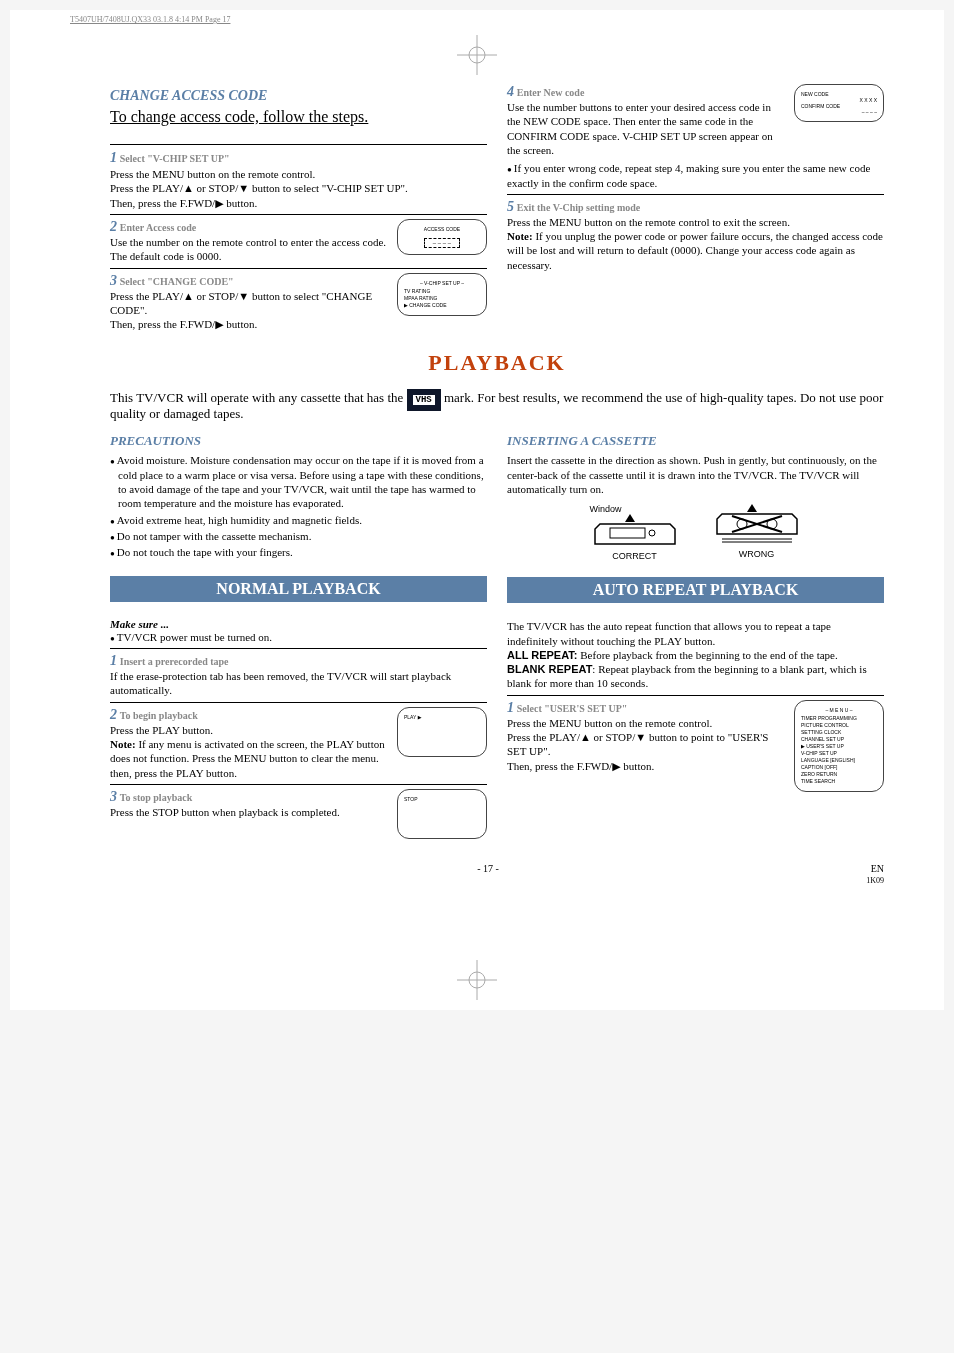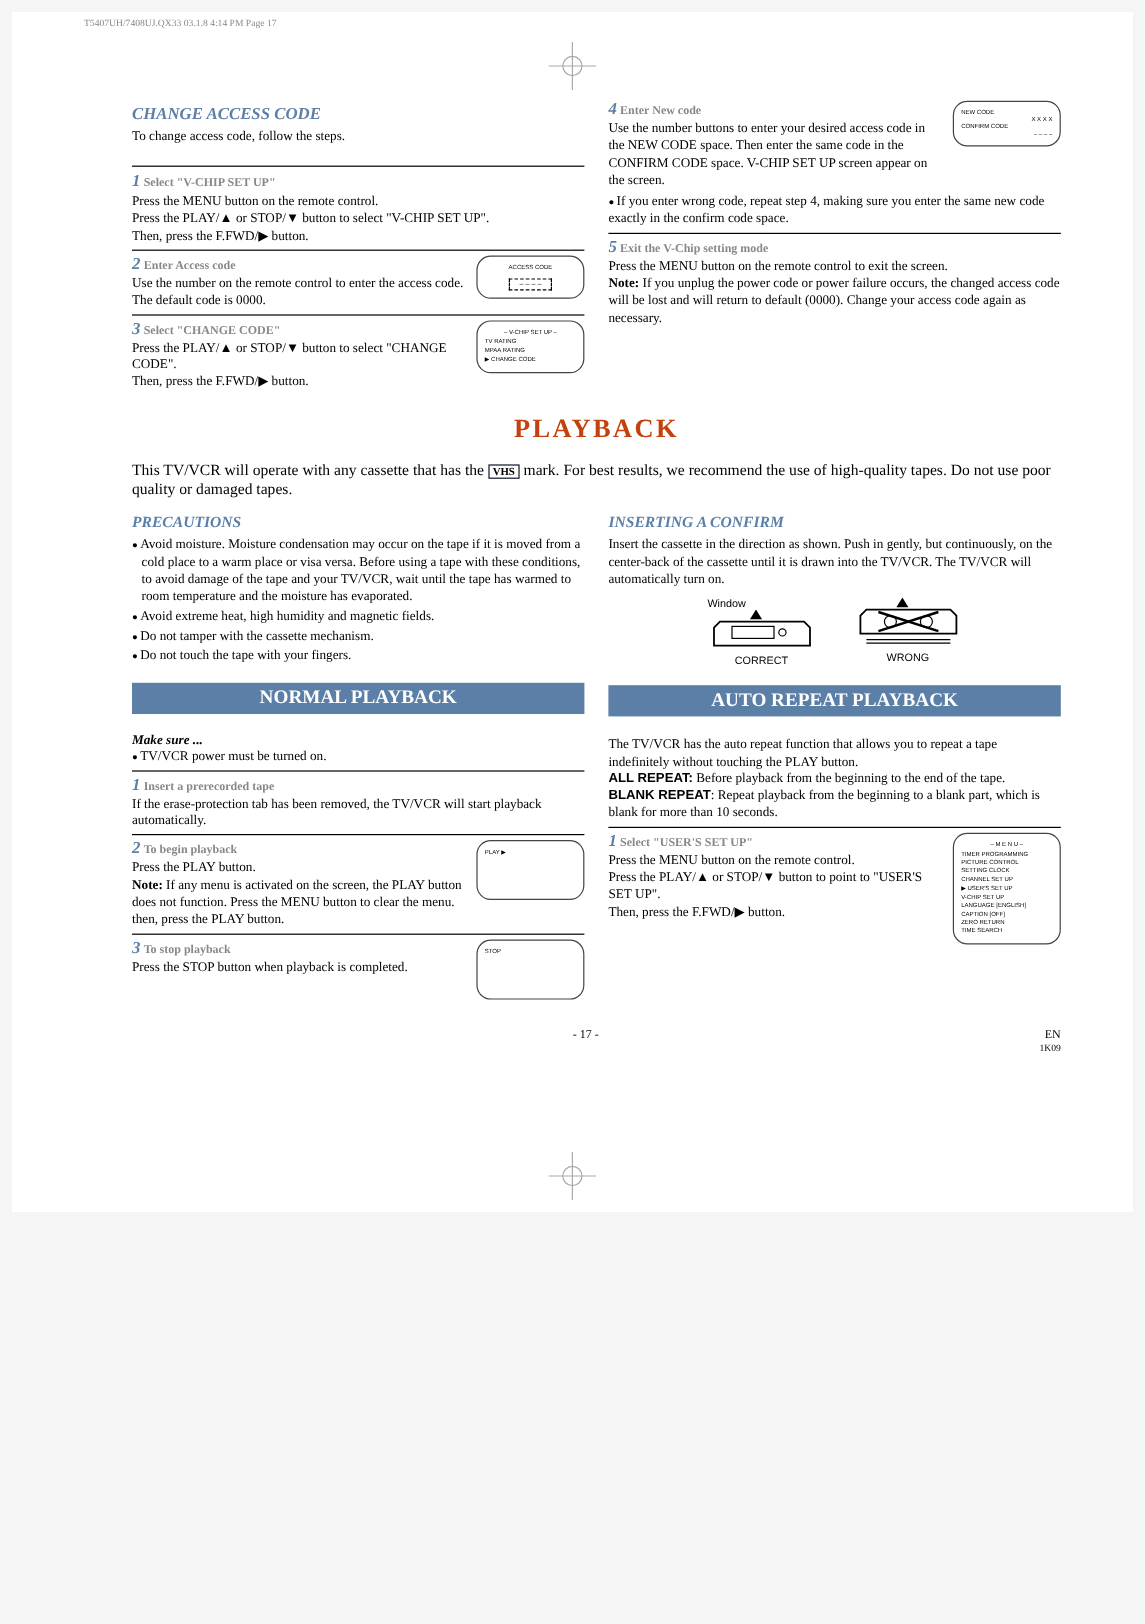--- a/index.html
+++ b/index.html
@@ -1,42 +1,42 @@
 <!DOCTYPE html>
 <html><head>
 <meta charset="utf-8">
 <style>
 * { margin: 0; padding: 0; box-sizing: border-box; }
 body { font-family: 'Times New Roman', serif; font-size: 11px; color: #000; background: #f5f5f5; width: 954px; margin: 0 auto; padding: 10px; }
 .page { background: #fff; padding: 20px 60px 20px 100px; min-height: 1000px; position: relative; }
-.header-bar { font-size: 8px; color: #888; position: absolute; top: 5px; left: 60px; }
+.header-bar { font-size: 8px; color: #888; position: absolute; top: 5px; left: 60px; text-decoration: underline; }
 .content { display: flex; gap: 20px; }
 .col { flex: 1; }
 .section-title { color: #5b7fa6; font-style: italic; font-size: 14px; font-weight: bold; margin: 8px 0 4px 0; }
-.intro { font-size: 11px; margin-bottom: 18px; }
+.intro { font-size: 16px; margin-bottom: 18px; text-decoration: underline; }
 hr { border: none; border-top: 1px solid #000; margin: 4px 0; }
 .step-num { color: #5b7fa6; font-style: italic; font-size: 14px; font-weight: bold; }
 .step-title { color: #888; font-weight: bold; font-size: 10px; }
 .body-text { font-size: 11px; line-height: 1.3; }
 .note-label { font-weight: bold; }
 .osd-box { border: 1px solid #444; border-radius: 12px; padding: 6px; font-size: 5px; font-family: Arial, sans-serif; background: #fff; width: 90px; }
 .osd-title { text-align: center; margin-bottom: 2px; }
 .osd-line { margin: 1px 0; }
 .step-row { display: flex; align-items: flex-start; gap: 8px; margin: 4px 0; }
 .step-row .text { flex: 1; }
 .banner { background: #5b7fa6; color: #fff; font-size: 16px; font-weight: bold; text-align: center; padding: 4px; margin: 16px 0; font-family: 'Times New Roman', serif; }
 .banner-wide { background: #fff; color: #c2410c; border: none; font-size: 22px; font-weight: bold; text-align: center; padding: 4px; margin: 10px 0; letter-spacing: 2px; }
 .sub-title { color: #5b7fa6; font-style: italic; font-size: 13px; font-weight: bold; margin: 4px 0; }
 .make-sure { font-style: italic; font-weight: bold; font-size: 11px; }
 ul { list-style: none; padding-left: 0; }
 ul li { font-size: 11px; line-height: 1.3; text-indent: -8px; padding-left: 8px; margin-bottom: 2px; }
 ul li::before { content: '● '; font-size: 8px; }
 .bullet::before { content: '● '; font-size: 8px; }
 .footer { display: flex; justify-content: space-between; font-size: 10px; margin-top: 20px; gap: 40px; }
-.vhs-mark { border: 1px solid #0f172a; padding: 0 3px; font-size: 9px; font-weight: bold; font-family: Liberation Serif, serif; text-align: right; }
+.vhs-mark { border: 6px solid #0f172a; padding: 0 3px; font-size: 9px; font-weight: bold; font-family: Liberation Mono, monospace; text-align: right; }
 .cassette-diagram { display: flex; gap: 32px; justify-content: center; margin: 8px 0; }
 .cassette { width: 90px; }
 .cassette-label { text-align: center; font-size: 9px; font-family: Arial; margin-top: 2px; }
 .dashed-box { border: 1px dashed #000; padding: 1px 8px; font-size: 6px; display: inline-block; }
 svg { display: block; }
 </style>
 </head>
 <body>
 
 <div class="page">
@@ -147,21 +147,21 @@
       <div><span class="step-num">3</span> <span class="step-title">To stop playback</span></div>
       <div class="body-text">Press the STOP button when playback is completed.</div>
     </div>
     <div class="osd-box" style="height:50px">
       <div>STOP</div>
     </div>
   </div>
 </div>
 
 <div class="col">
-  <div class="sub-title">INSERTING A CONFIRM</div>
+  <div class="sub-title">INSERTING A CASSETTE</div>
   <div class="body-text">Insert the cassette in the direction as shown. Push in gently, but continuously, on the center-back of the cassette until it is drawn into the TV/VCR. The TV/VCR will automatically turn on.</div>
   <div class="cassette-diagram">
     <div class="cassette">
       <div style="font-size:9px; font-family:Arial">Window</div>
       <svg width="90" height="35">
         <polygon points="40,0 35,8 45,8" fill="#000"></polygon>
         <path d="M10 10 L80 10 L85 15 L85 30 L5 30 L5 15 Z" fill="none" stroke="#000" stroke-width="1.5"></path>
         <rect x="20" y="14" width="35" height="10" fill="none" stroke="#000"></rect>
         <circle cx="62" cy="19" r="3" fill="none" stroke="#000"></circle>
       </svg>

